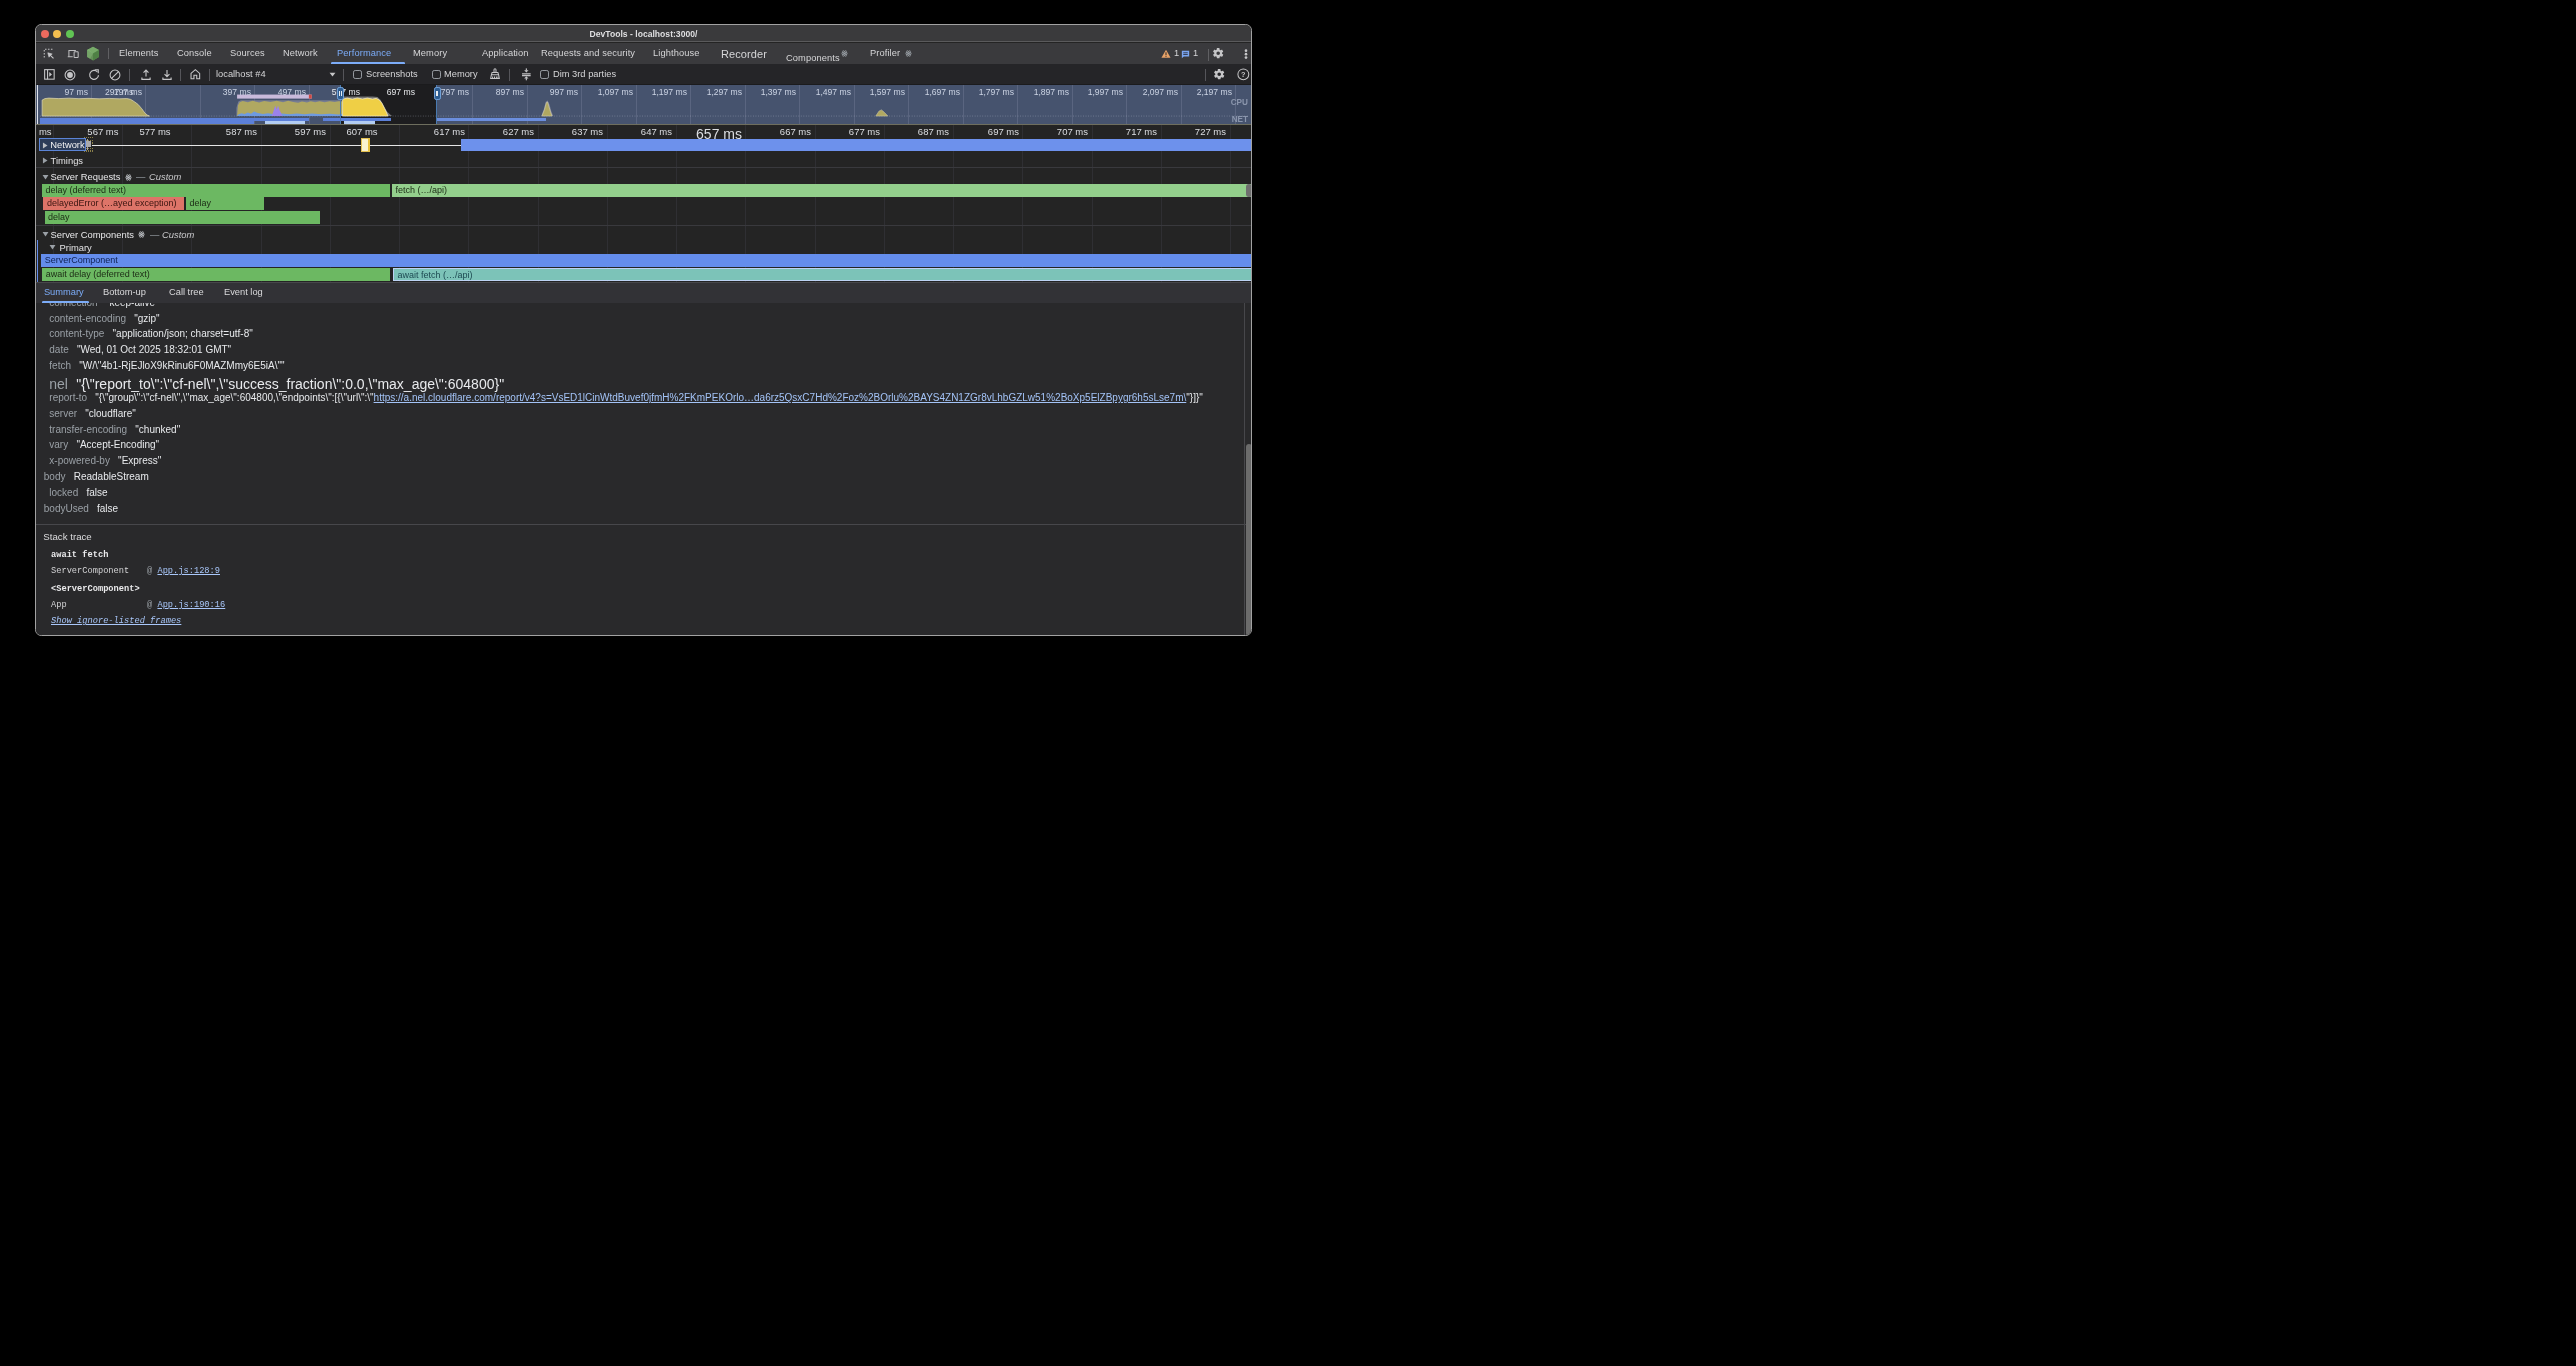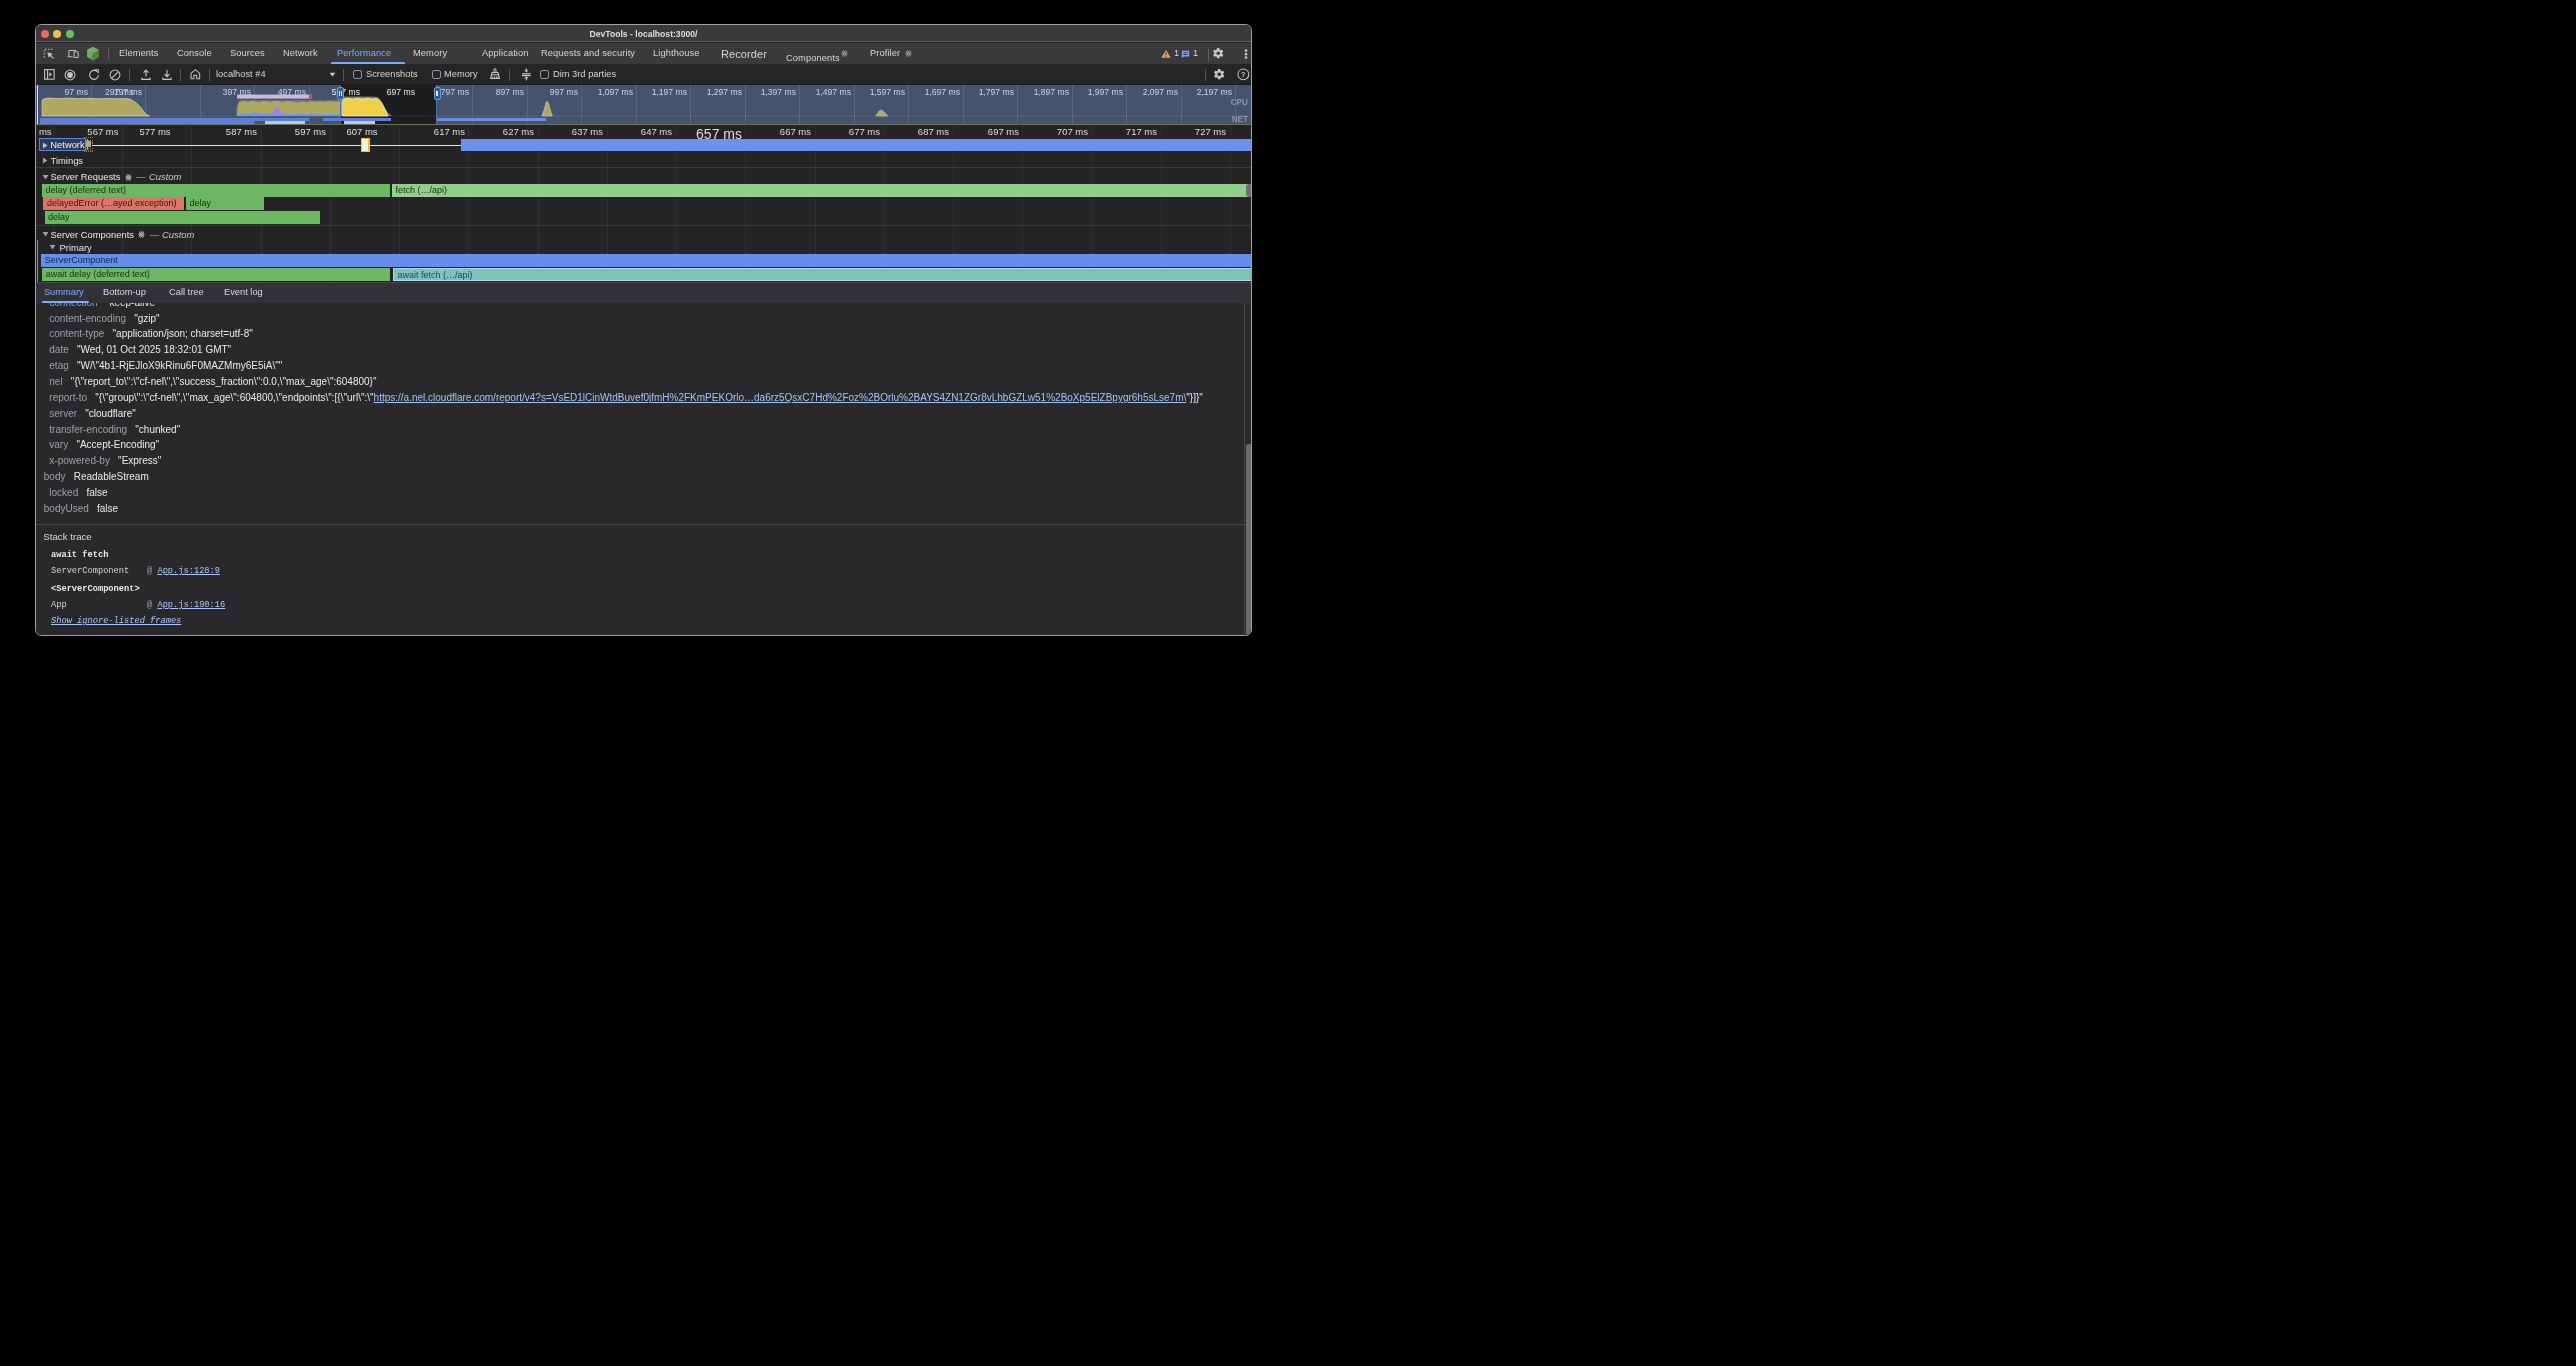--- a/index.html
+++ b/index.html
@@ -370,22 +370,22 @@
 <div class="a" style="left:0;top:0;width:100%;height:21px;background:#323236;border-top:0.6px solid #47474b;z-index:5"></div>
 <div class="a lbl" style="left:7.9px;top:4.8px;font-size:9.3px;color:#7cacf8;z-index:6">Summary</div>
 <div class="a lbl" style="left:67px;top:4.8px;font-size:9.3px;color:#dadadc;z-index:6">Bottom-up</div>
 <div class="a lbl" style="left:133px;top:4.8px;font-size:9.3px;color:#dadadc;z-index:6">Call tree</div>
 <div class="a lbl" style="left:188px;top:4.8px;font-size:9.3px;color:#dadadc;z-index:6">Event log</div>
 <div class="a" style="left:6.3px;top:19.3px;width:47px;height:1.6px;border-radius:1.3px 1.3px 0 0;background:#7cacf8;z-index:7"></div>
 <div class="a lbl" style="left:13.3px;top:14.8px;font-size:10px;color:#e8eaed"><span style="color:#9aa0a6">connection</span><span style="display:inline-block;width:8.2px"></span>"keep-alive"</div>
 <div class="a lbl" style="left:13.3px;top:31px;font-size:10px;color:#e8eaed"><span style="color:#9aa0a6">content-encoding</span><span style="display:inline-block;width:8.2px"></span>"gzip"</div>
 <div class="a lbl" style="left:13.3px;top:46px;font-size:10px;color:#e8eaed"><span style="color:#9aa0a6">content-type</span><span style="display:inline-block;width:8.2px"></span>"application/json; charset=utf-8"</div>
 <div class="a lbl" style="left:13.3px;top:62px;font-size:10px;color:#e8eaed"><span style="color:#9aa0a6">date</span><span style="display:inline-block;width:8.2px"></span>"Wed, 01 Oct 2025 18:32:01 GMT"</div>
-<div class="a lbl" style="left:13.3px;top:78px;font-size:10px;color:#e8eaed"><span style="color:#9aa0a6">etag</span><span style="display:inline-block;width:8.2px"></span>"W/\"4b1-RjEJloX9kRinu6F0MAZMmy6E5iA\""</div>
-<div class="a lbl" style="left:13.3px;top:94px;font-size:10px;color:#e8eaed"><span style="color:#9aa0a6">nel</span><span style="display:inline-block;width:8.2px"></span>"{\"report_to\":\"cf-nel\",\"success_fraction\":0.0,\"max_age\":604800}"</div>
+<div class="a lbl" style="left:13.3px;top:78px;font-size:10px;color:#e8eaed"><span style="color:#9aa0a6">fetch</span><span style="display:inline-block;width:8.2px"></span>"W/\"4b1-RjEJloX9kRinu6F0MAZMmy6E5iA\""</div>
+<div class="a lbl" style="left:13.3px;top:94px;font-size:14px;color:#e8eaed"><span style="color:#9aa0a6">nel</span><span style="display:inline-block;width:8.2px"></span>"{\"report_to\":\"cf-nel\",\"success_fraction\":0.0,\"max_age\":604800}"</div>
 <div class="a lbl" style="left:13.3px;top:110px;font-size:10px;color:#e8eaed"><span style="color:#9aa0a6">report-to</span><span style="display:inline-block;width:8.2px"></span>"{\"group\":\"cf-nel\",\"max_age\":604800,\"endpoints\":[{\"url\":\"<span style="color:#a3c3f7;text-decoration:underline">https://a.nel.cloudflare.com/report/v4?s=VsED1lCinWtdBuvef0jfmH%2FKmPEKOrlo…da6rz5QsxC7Hd%2Foz%2BOrlu%2BAYS4ZN1ZGr8vLhbGZLw51%2BoXp5ElZBpygr6h5sLse7m\</span>"}]}"</div>
 <div class="a lbl" style="left:13.3px;top:126px;font-size:10px;color:#e8eaed"><span style="color:#9aa0a6">server</span><span style="display:inline-block;width:8.2px"></span>"cloudflare"</div>
 <div class="a lbl" style="left:13.3px;top:142px;font-size:10px;color:#e8eaed"><span style="color:#9aa0a6">transfer-encoding</span><span style="display:inline-block;width:8.2px"></span>"chunked"</div>
 <div class="a lbl" style="left:13.3px;top:157px;font-size:10px;color:#e8eaed"><span style="color:#9aa0a6">vary</span><span style="display:inline-block;width:8.2px"></span>"Accept-Encoding"</div>
 <div class="a lbl" style="left:13.3px;top:173px;font-size:10px;color:#e8eaed"><span style="color:#9aa0a6">x-powered-by</span><span style="display:inline-block;width:8.2px"></span>"Express"</div>
 <div class="a lbl" style="left:7.8px;top:189px;font-size:10px;color:#e8eaed"><span style="color:#9aa0a6">body</span><span style="display:inline-block;width:8.2px"></span>ReadableStream</div>
 <div class="a lbl" style="left:13.3px;top:205px;font-size:10px;color:#e8eaed"><span style="color:#9aa0a6">locked</span><span style="display:inline-block;width:8.2px"></span>false</div>
 <div class="a lbl" style="left:7.8px;top:221px;font-size:10px;color:#e8eaed"><span style="color:#9aa0a6">bodyUsed</span><span style="display:inline-block;width:8.2px"></span>false</div>
 <div class="a" style="left:0;top:242px;width:100%;height:0.6px;background:#47474b"></div>
 <div class="a lbl" style="left:7.3px;top:249px;font-size:9.7px;color:#dcdcde">Stack trace</div>

